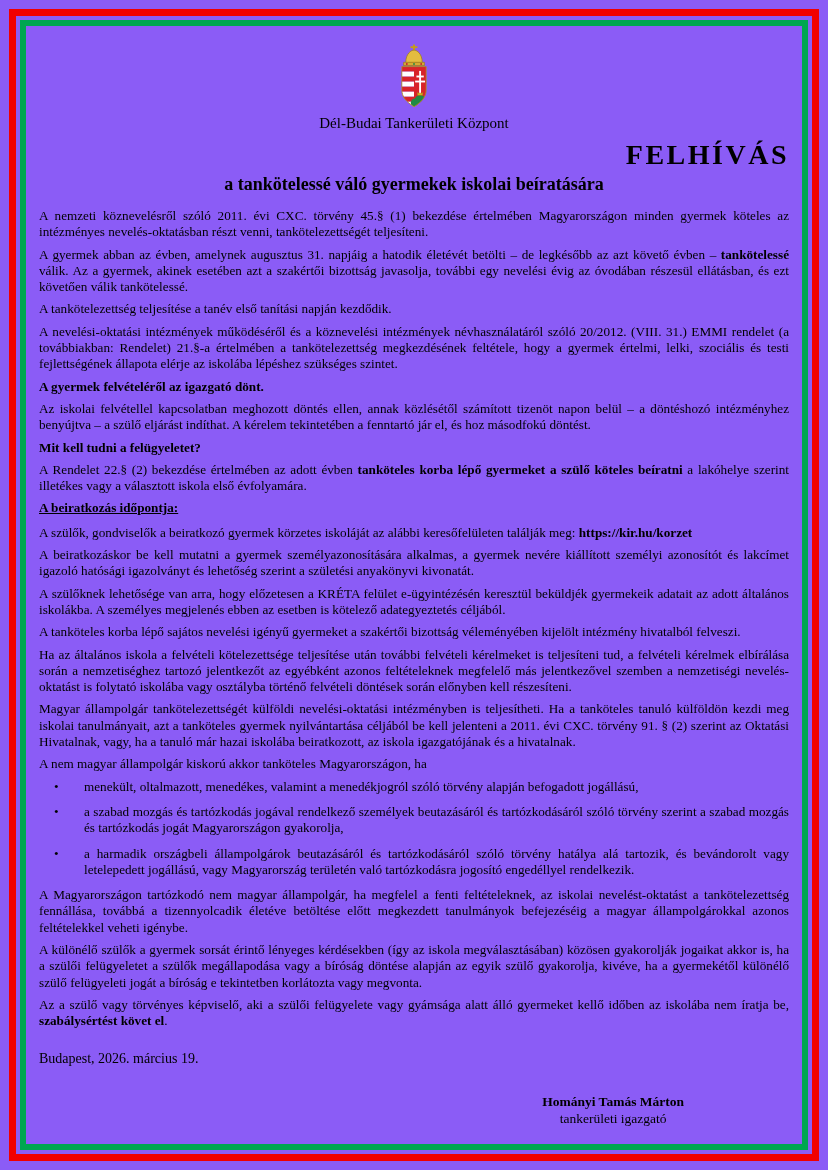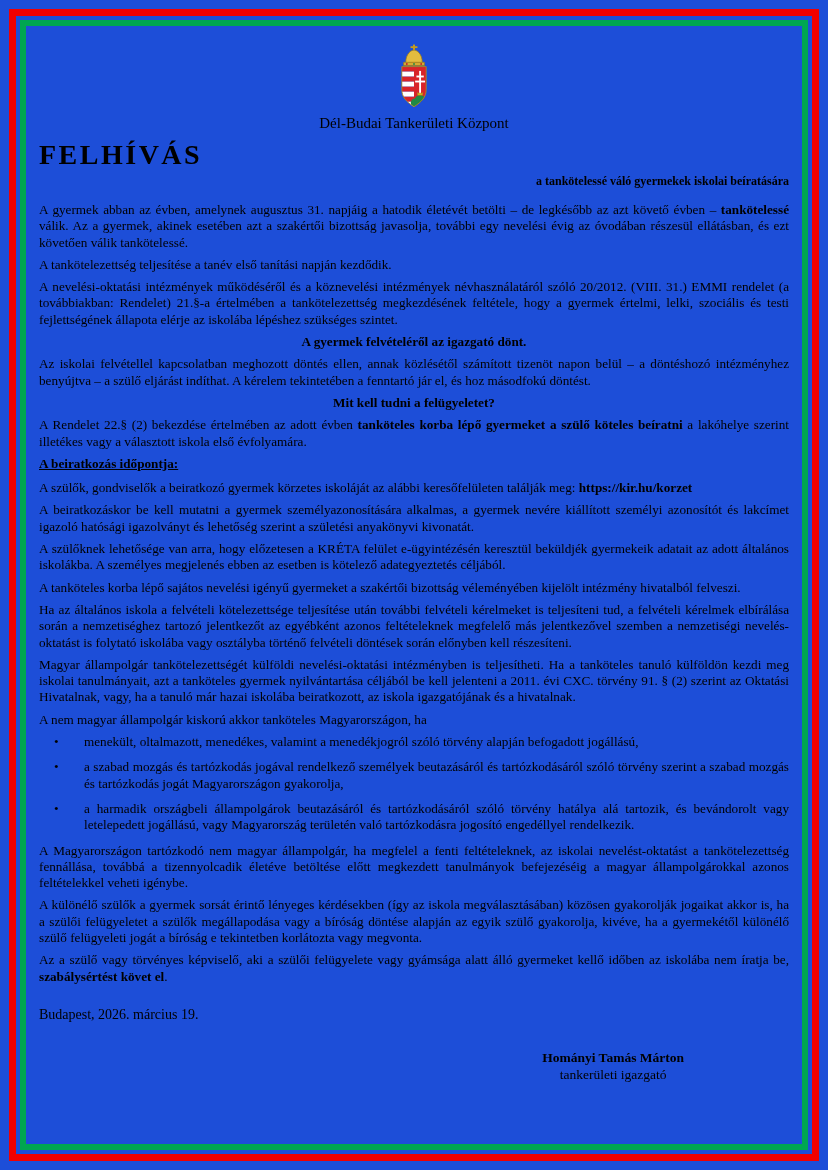--- a/index.html
+++ b/index.html
@@ -1,19 +1,19 @@
 <!DOCTYPE html>
 <html lang="hu" style="--frame-red: #f10000; --frame-green: #00a651;"><head>
 <meta charset="utf-8">
 <style>
   html,body{margin:0;padding:0;background:#fff;}
   .page{
     position:relative;
     width:828px;height:1170px;
-    background:#1d4ed8;
+    background:#8b5cf6;
     font-family:"Liberation Serif","DejaVu Serif",serif;
     color:#000;
     overflow:hidden;
   }
   .frame-red{
     position:absolute;inset:9px;
     border:7px solid var(--frame-red,#f10000);
     pointer-events:none;
   }
   .frame-green{
@@ -26,41 +26,41 @@
     left:39px;top:44px;
     width:750px;
   }
   .coa{display:block;margin:0 auto;width:44px;height:66px;}
   .org{
     text-align:center;
     font-size:15px;
     margin-top:5px;
   }
   .doc-title{
-    text-align:left;
+    text-align:right;
     font-size:28px;
     font-weight:bold;
     letter-spacing:2.5px;
     margin:7px 0 3px 0;
   }
   .doc-subtitle{
-    text-align:right;
-    font-size:12px;
+    text-align:center;
+    font-size:18px;
     font-weight:bold;
     margin:0 0 13px 0;
   }
   .doc-body p{
     font-size:13.2px;
     line-height:16.3px;
     text-align:justify;
     margin:0 0 6px 0;
   }
   .doc-body p.bhead{
     font-weight:bold;
-    text-align:center;
+    text-align:left;
   }
   .schedule{
     display:flex;
     font-size:13.2px;
     line-height:16.3px;
     font-weight:bold;
     margin:2px 0 8px 0;
     text-decoration:underline;
   }
   .sched-label{width:278px;flex:0 0 278px;}
@@ -142,20 +142,21 @@
         <rect x="31.6" y="51" width="13.8" height="2.6" fill="#ffffff"></rect>
       </g>
       <path d="M13,31.5 H47 V63 C47,74.5 40.5,80.5 30,87.5 C19.5,80.5 13,74.5 13,63 Z" fill="none" stroke="#b08c20" stroke-width="1.2"></path>
     </svg>
 
     <div class="org">Dél-Budai Tankerületi Központ</div>
     <div class="doc-title">FELHÍVÁS</div>
     <div class="doc-subtitle">a tankötelessé váló gyermekek iskolai beíratására</div>
 
     <div class="doc-body" id="doc-body">
+        <p><span>A nemzeti köznevelésről szóló 2011. évi CXC. törvény 45.§ (1) bekezdése értelmében Magyarországon minden gyermek köteles az intézményes nevelés-oktatásban részt venni, tankötelezettségét teljesíteni.</span></p>
         <p><span>A gyermek abban az évben, amelynek augusztus 31. napjáig a hatodik életévét betölti – de legkésőbb az azt követő évben – </span><b>tankötelessé</b><span> válik. Az a gyermek, akinek esetében azt a szakértői bizottság javasolja, további egy nevelési évig az óvodában részesül ellátásban, és ezt követően válik tankötelessé.</span></p>
         <p><span>A tankötelezettség teljesítése a tanév első tanítási napján kezdődik.</span></p>
         <p><span>A nevelési-oktatási intézmények működéséről és a köznevelési intézmények névhasználatáról szóló 20/2012. (VIII. 31.) EMMI rendelet (a továbbiakban: Rendelet) 21.§-a értelmében a tankötelezettség megkezdésének feltétele, hogy a gyermek értelmi, lelki, szociális és testi fejlettségének állapota elérje az iskolába lépéshez szükséges szintet.</span></p>
         <p class="bhead">A gyermek felvételéről az igazgató dönt.</p>
         <p><span>Az iskolai felvétellel kapcsolatban meghozott döntés ellen, annak közlésétől számított tizenöt napon belül – a döntéshozó intézményhez benyújtva – a szülő eljárást indíthat. A kérelem tekintetében a fenntartó jár el, és hoz másodfokú döntést.</span></p>
         <p class="bhead">Mit kell tudni a felügyeletet?</p>
         <p><span>A Rendelet 22.§ (2) bekezdése értelmében az adott évben </span><b>tanköteles korba lépő gyermeket a szülő köteles beíratni</b><span> a lakóhelye szerint illetékes vagy a választott iskola első évfolyamára.</span></p>
         <div class="schedule">
           <div class="sched-label">A beiratkozás időpontja:</div>
         </div>

